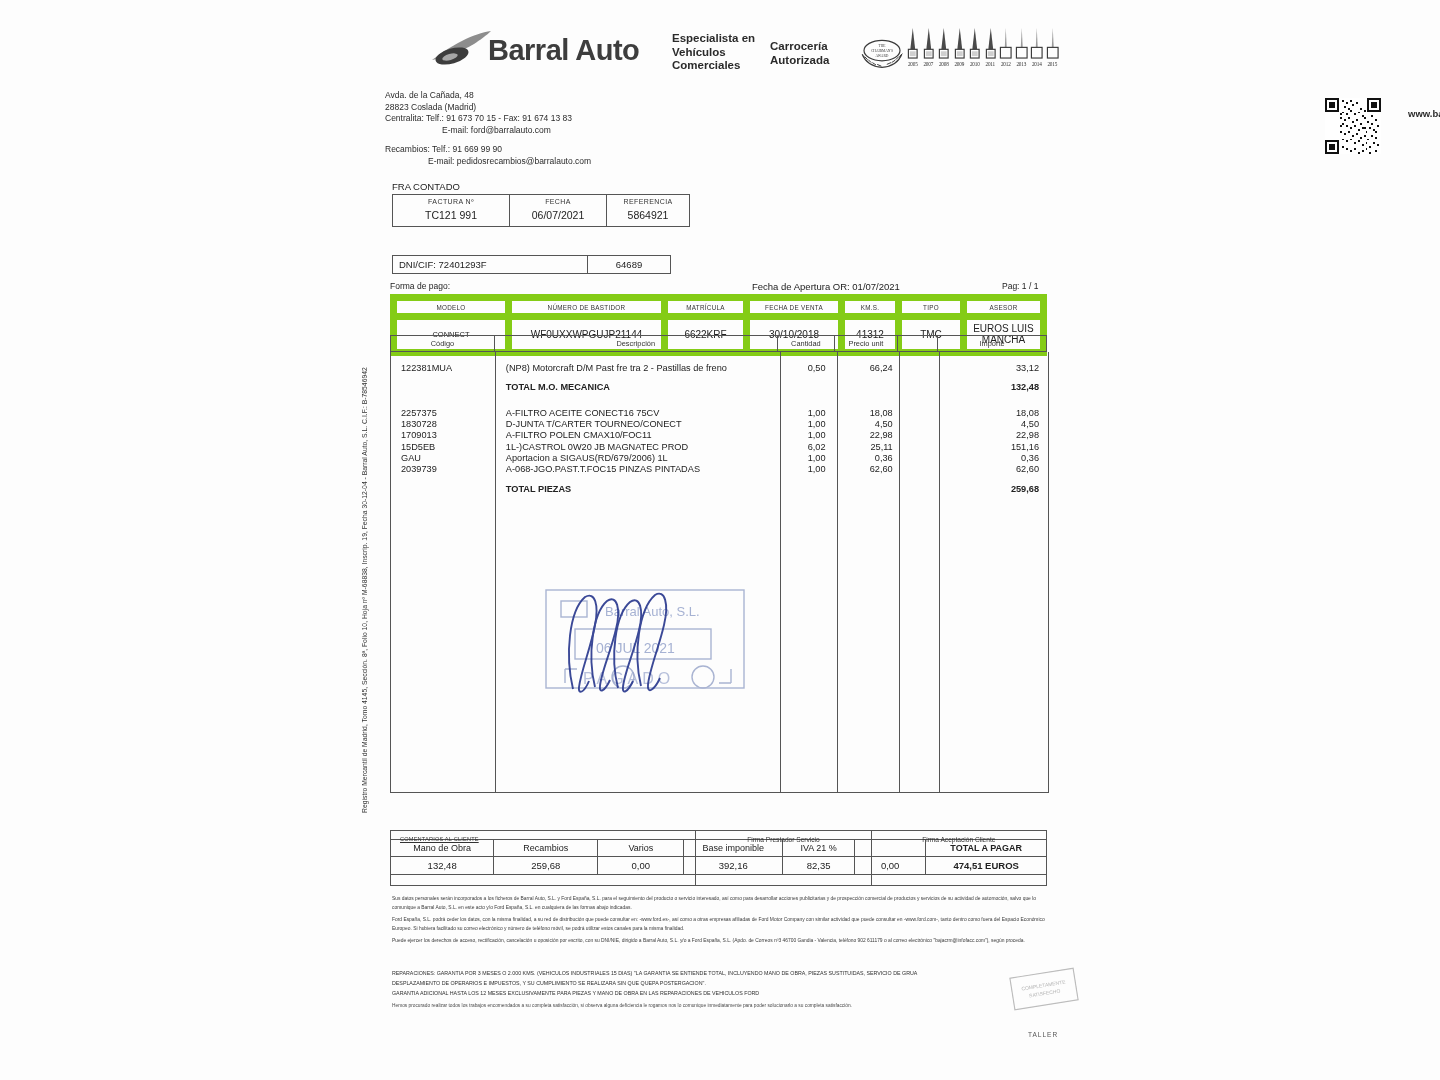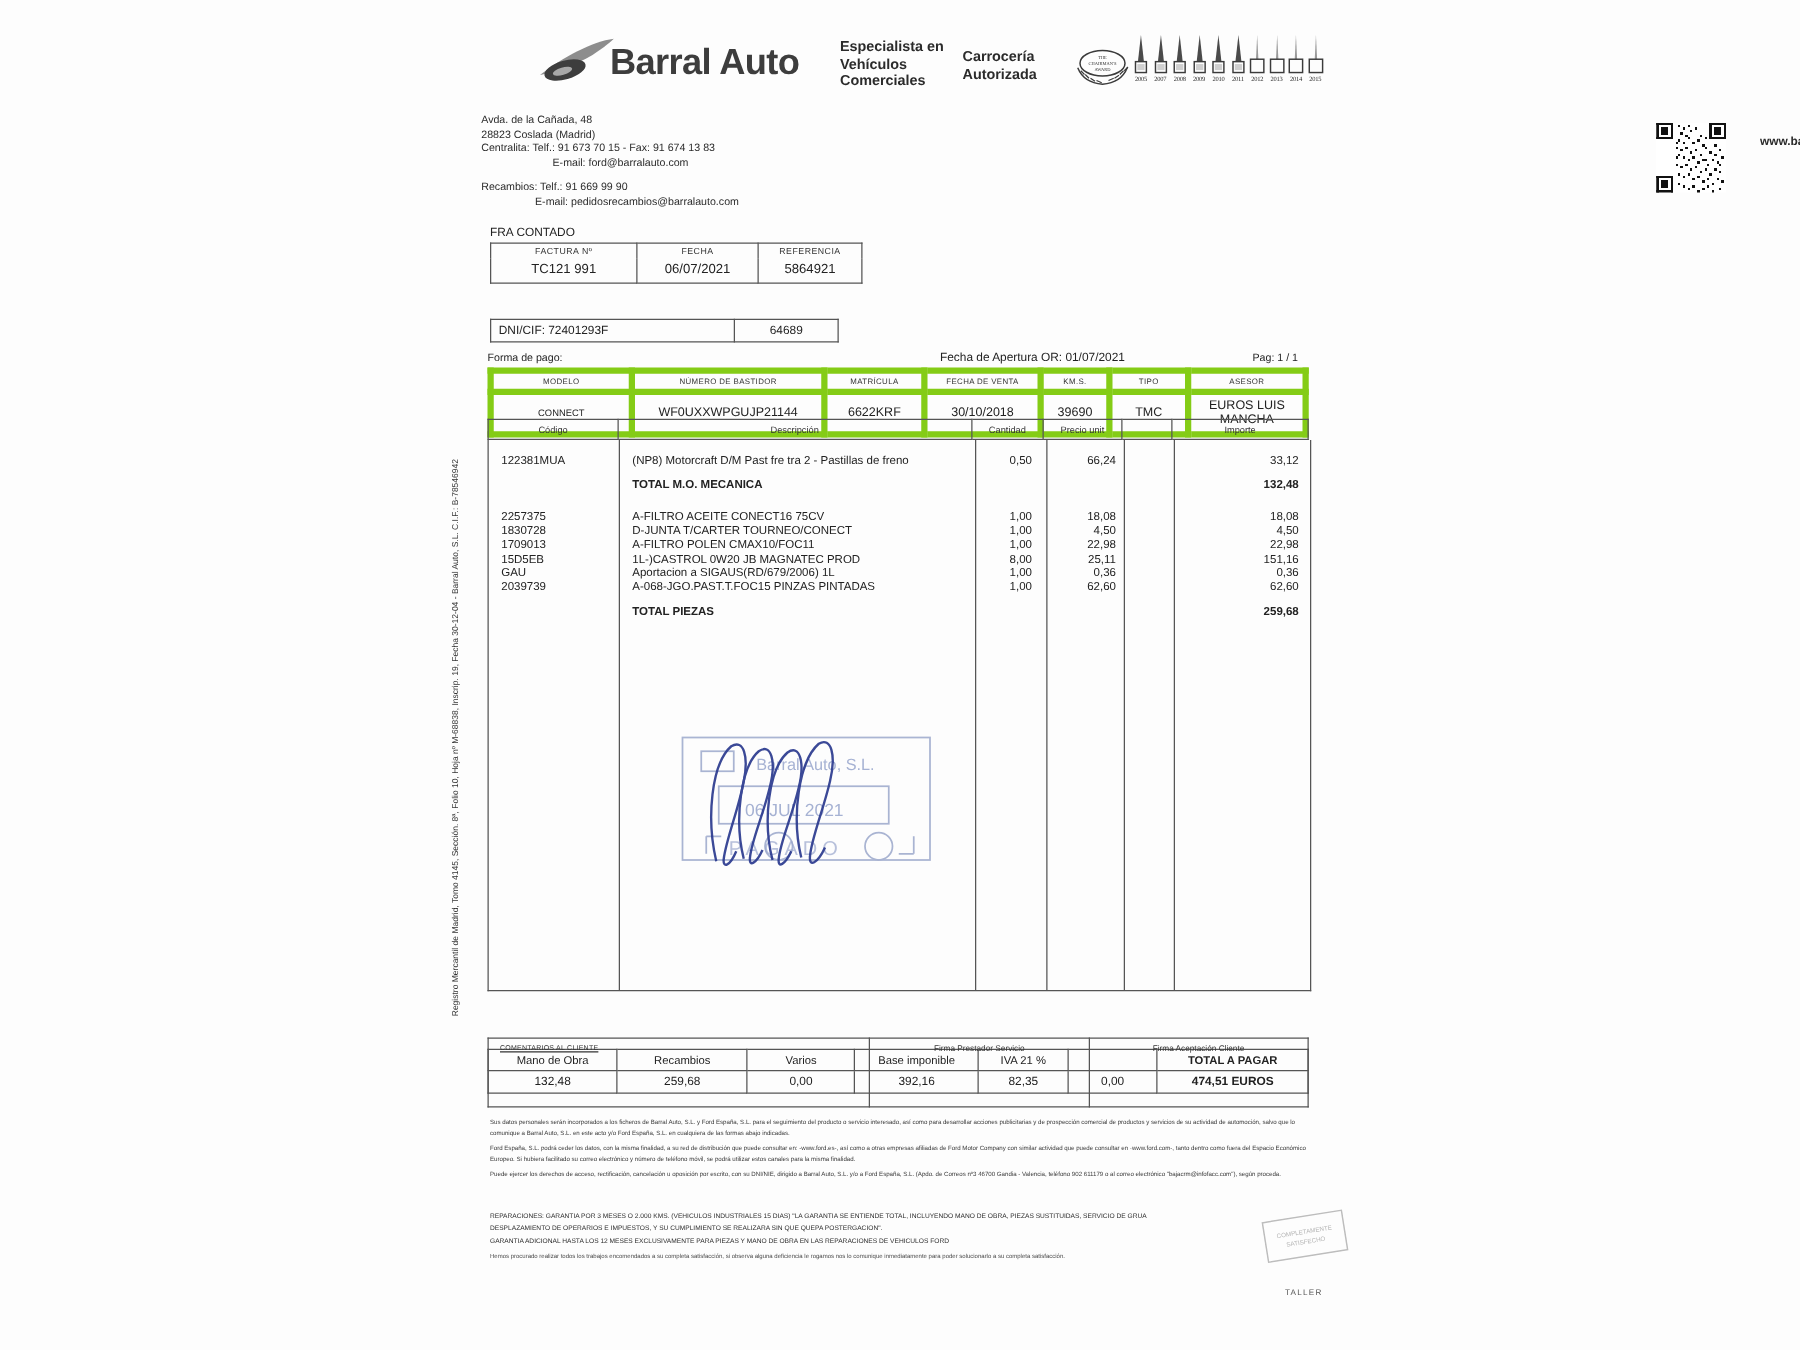--- a/index.html
+++ b/index.html
@@ -218,21 +218,21 @@
   
   .veh-table {
     position: absolute;
     left: 390px;
     top: 294px;
     border-collapse: collapse;
     width: 657px;
     font-size: 9px;
   }
   .veh-table td {
-    border: 5px solid #84cc16;
+    border: 7px solid #84cc16;
     text-align: center;
     color: #222;
   }
   .veh-table .hd {
     font-size: 6.3px;
     letter-spacing: 0.3px;
     padding: 3px 2px 2px 2px;
     color: #333;
   }
   .veh-table .vl {
@@ -657,21 +657,21 @@
       <td class="hd" style="width:84px">FECHA DE VENTA</td>
       <td class="hd" style="width:46px">KM.S.</td>
       <td class="hd" style="width:54px">TIPO</td>
       <td class="hd">ASESOR</td>
     </tr>
     <tr>
       <td class="vl small">CONNECT</td>
       <td class="vl">WF0UXXWPGUJP21144</td>
       <td class="vl">6622KRF</td>
       <td class="vl">30/10/2018</td>
-      <td class="vl">39690</td>
+      <td class="vl">41312</td>
       <td class="vl">TMC</td>
       <td class="vl">EUROS LUIS MANCHA</td>
     </tr>
   </tbody>
     </table>
 
   <table class="body-table">
     <tbody>
         <tr class="body-head">
       <th class="c1">Código</th>
@@ -733,21 +733,21 @@
         <td class="i-code">1709013</td>
         <td class="i-desc">A-FILTRO POLEN CMAX10/FOC11</td>
         <td class="i-qty">1,00</td>
         <td class="i-pu">22,98</td>
         <td class="i-gap"></td>
         <td class="i-amt">22,98</td>
       </tr>
       <tr>
         <td class="i-code">15D5EB</td>
         <td class="i-desc">1L-)CASTROL 0W20 JB MAGNATEC PROD</td>
-        <td class="i-qty">8,00</td>
+        <td class="i-qty">6,02</td>
         <td class="i-pu">25,11</td>
         <td class="i-gap"></td>
         <td class="i-amt">151,16</td>
       </tr>
       <tr>
         <td class="i-code">GAU</td>
         <td class="i-desc">Aportacion a SIGAUS(RD/679/2006) 1L</td>
         <td class="i-qty">1,00</td>
         <td class="i-pu">0,36</td>
         <td class="i-gap"></td>

